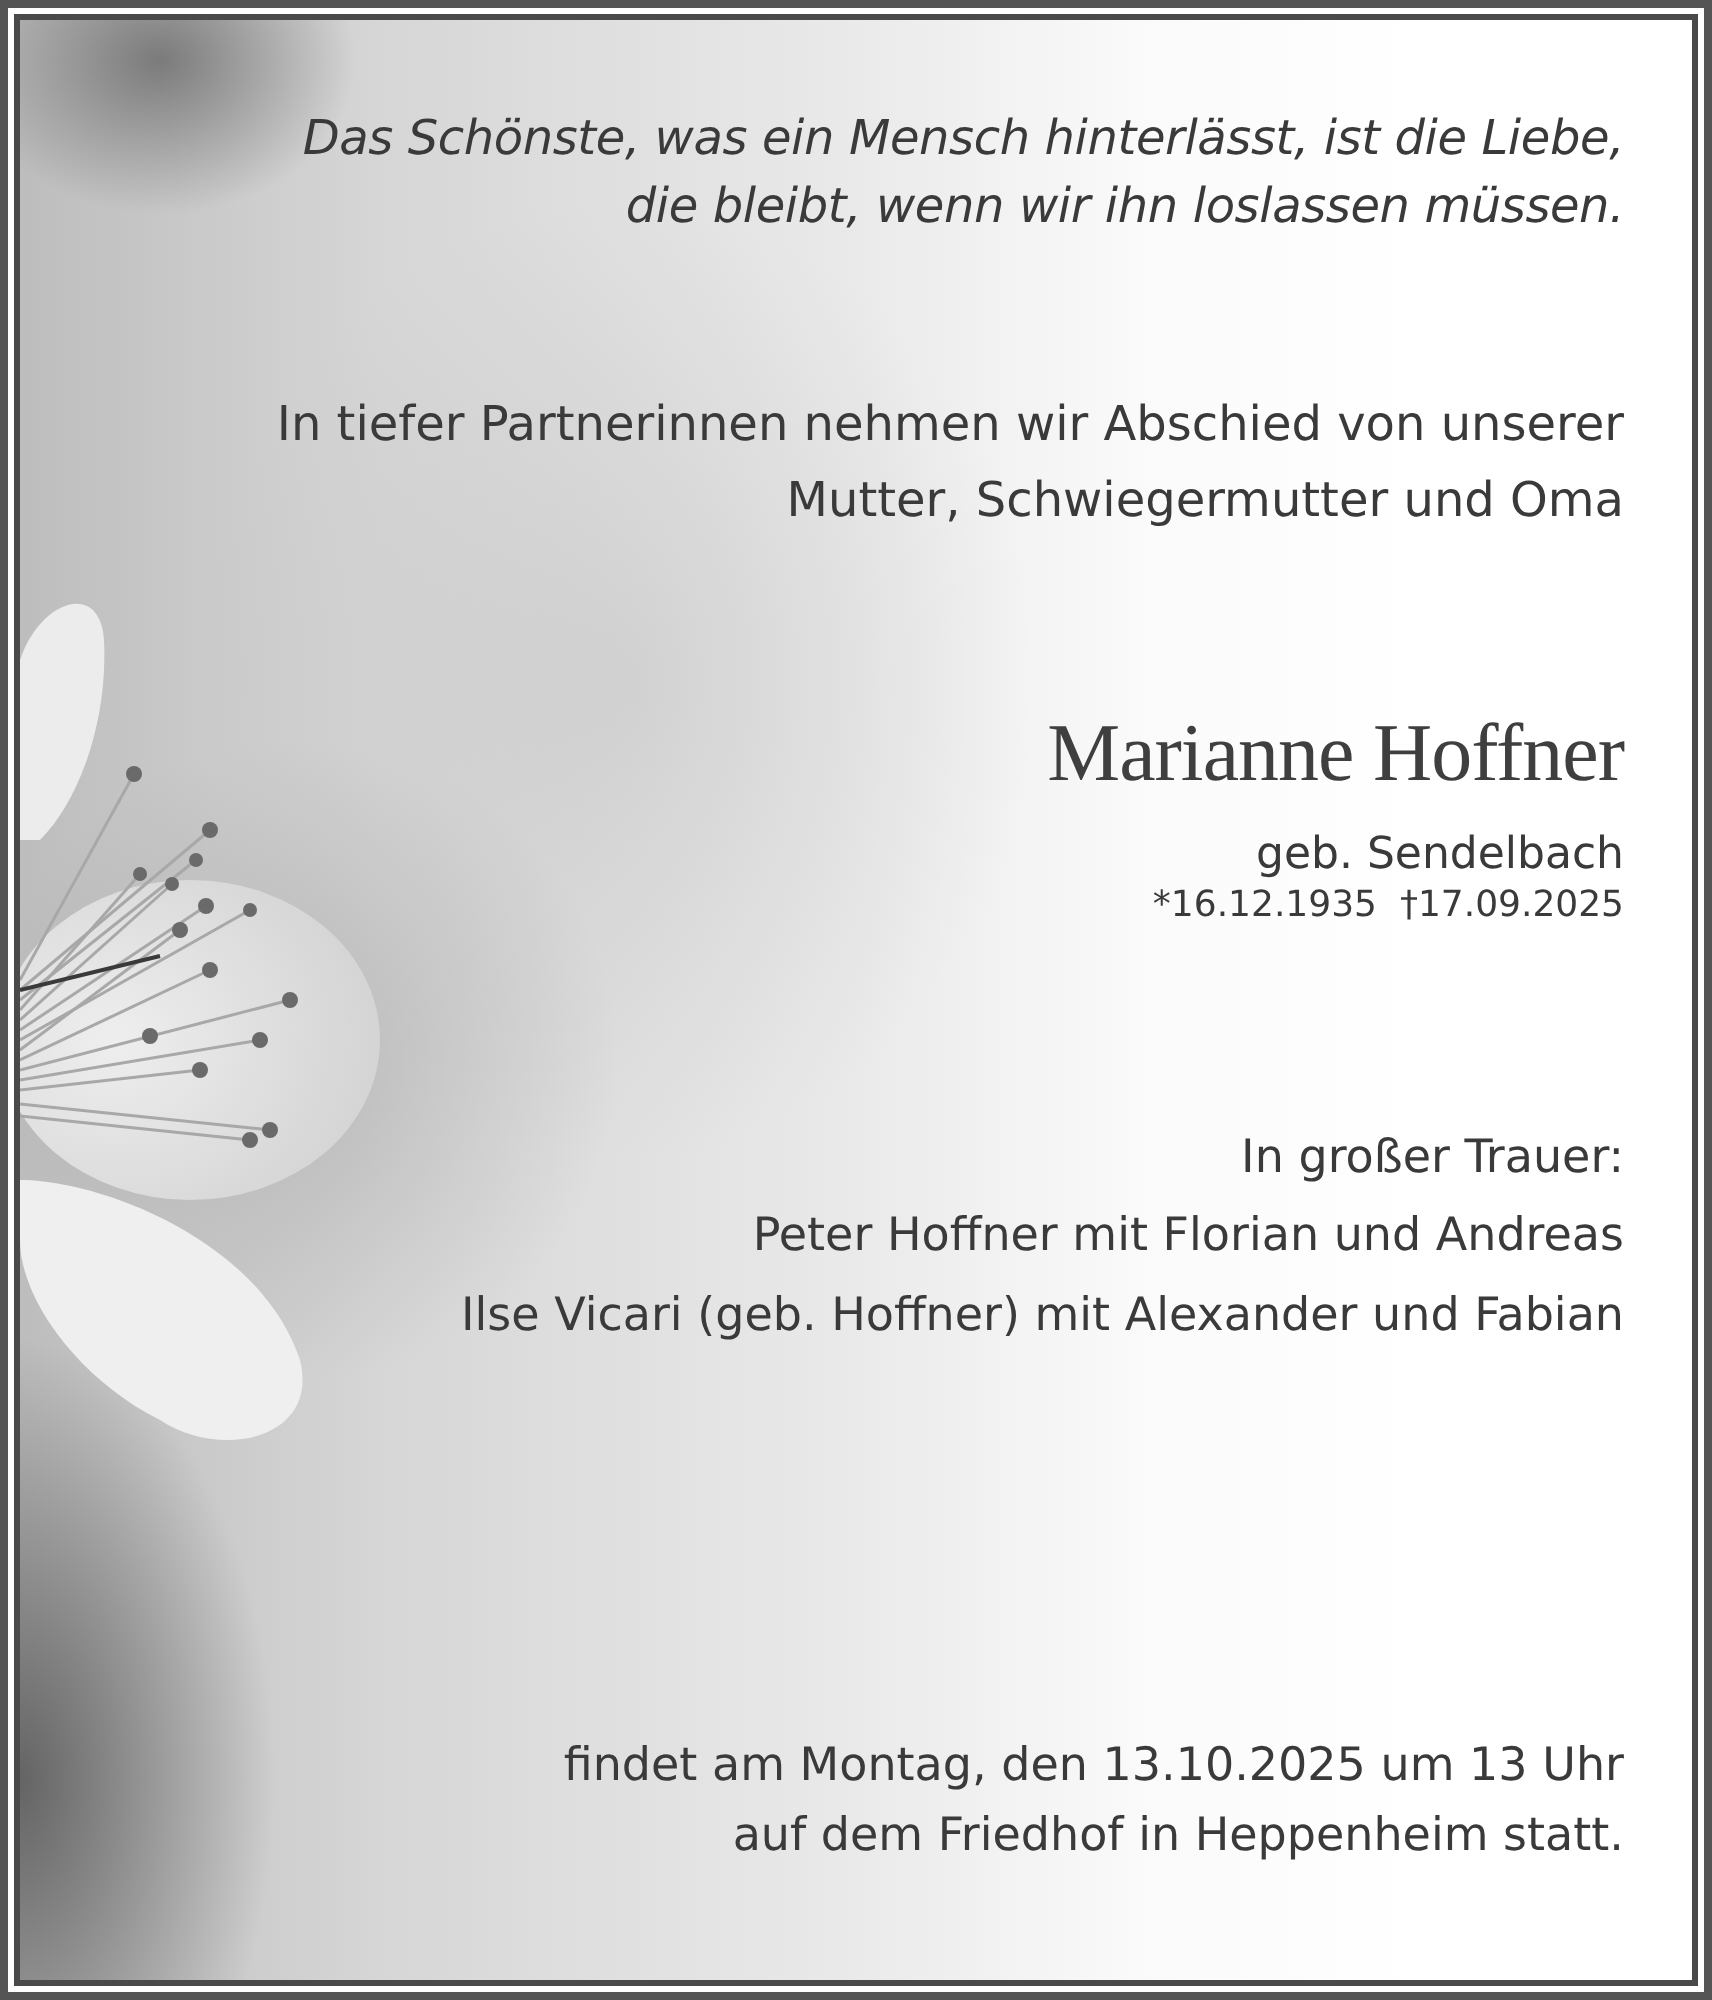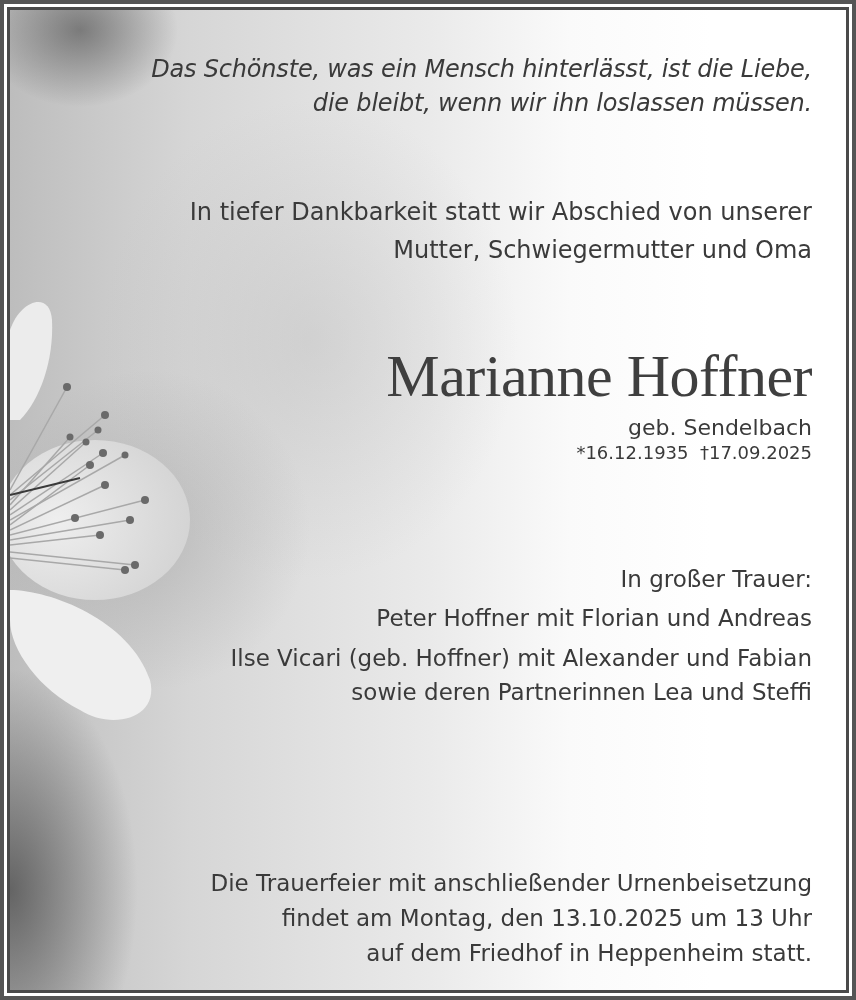--- a/index.html
+++ b/index.html
@@ -13,21 +13,21 @@
            radial-gradient(ellipse 140px 110px at 70px 20px, rgba(60,60,60,0.55), rgba(60,60,60,0) 70%),
            radial-gradient(ellipse 200px 200px at 140px 520px, rgba(140,140,140,0.35), rgba(140,140,140,0) 80%),
            radial-gradient(ellipse 150px 260px at 0px 880px, rgba(70,70,70,0.75), rgba(70,70,70,0) 85%),
            radial-gradient(ellipse 260px 300px at 300px 330px, rgba(180,180,180,0.35), rgba(180,180,180,0) 80%),
            linear-gradient(to right, #bdbdbd 0px, #d6d6d6 180px, #eaeaea 420px, #fafafa 560px, #ffffff 700px);
   }
   .flower { position:absolute; left:0; top:280px; width:210px; height:440px; }
   .content { position:absolute; right:34px; top:0; width:780px; text-align:right; }
   .quote { position:absolute; right:0; top:42px; font-style:italic; font-size:24px; line-height:34px; color:#3a3a3a; letter-spacing:-0.2px; }
   .intro { position:absolute; right:0; top:183px; font-size:24px; line-height:38px; color:#3a3a3a; }
-  .name { position:absolute; right:0; top:330px; font-family:"Liberation Serif", serif; font-size:60px; line-height:72px; color:#3f3f3f; white-space:nowrap; letter-spacing:-0.5px;}
+  .name { position:absolute; right:0; top:330px; font-family:"Liberation Serif", serif; font-size:41px; line-height:72px; color:#3f3f3f; white-space:nowrap; letter-spacing:-0.5px;}
   .maiden { position:absolute; right:0; top:401px; font-size:22px; line-height:34px; }
   .dates { position:absolute; right:0; top:423px; font-size:18px; line-height:40px; white-space:nowrap; }
   .mourning-title { position:absolute; right:0; top:552px; font-size:23px; line-height:34px; }
   .mourners { position:absolute; right:0; top:591px; font-size:23px; line-height:34px; }
   .mourner-group { margin-bottom:6px; }
   .ceremony { position:absolute; right:0; top:856px; font-size:23px; line-height:35px; }
   .line { display:block; white-space:nowrap; }
 </style>
 </head>
 <body>
@@ -81,40 +81,38 @@
     <line x1="0" y1="205" x2="70" y2="188" stroke="#3a3a3a" stroke-width="2"></line>
   </svg>
 
   <div class="content">
     <div class="quote">
       <span class="line">Das Schönste, was ein Mensch hinterlässt, ist die Liebe,</span>
       <span class="line">die bleibt, wenn wir ihn loslassen müssen.</span>
     </div>
 
     <div class="intro">
-      <span class="line">In tiefer Dankbarkeit statt wir Abschied von unserer</span>
+      <span class="line">In tiefer Partnerinnen nehmen wir Abschied von unserer</span>
       <span class="line">Mutter, Schwiegermutter und Oma</span>
     </div>
 
     <div class="name">Marianne Hoffner</div>
     <div class="maiden">geb. Sendelbach</div>
     <div class="dates">
       <span>*16.12.1935</span>&nbsp;&nbsp;<span>†17.09.2025</span>
     </div>
 
     <div class="mourning-title">In großer Trauer:</div>
     <div class="mourners">
       <div class="mourner-group">
         <span class="line">Peter Hoffner mit Florian und Andreas</span>
       </div>
       <div class="mourner-group">
         <span class="line">Ilse Vicari (geb. Hoffner) mit Alexander und Fabian</span>
-        <span class="line">sowie deren Partnerinnen Lea und Steffi</span>
       </div>
     </div>
 
     <div class="ceremony">
-      <span class="line">Die Trauerfeier mit anschließender Urnenbeisetzung</span>
       <span class="line">findet am Montag, den 13.10.2025 um 13 Uhr</span>
       <span class="line">auf dem Friedhof in Heppenheim statt.</span>
     </div>
   </div>
 </div>
 
 </body></html>

